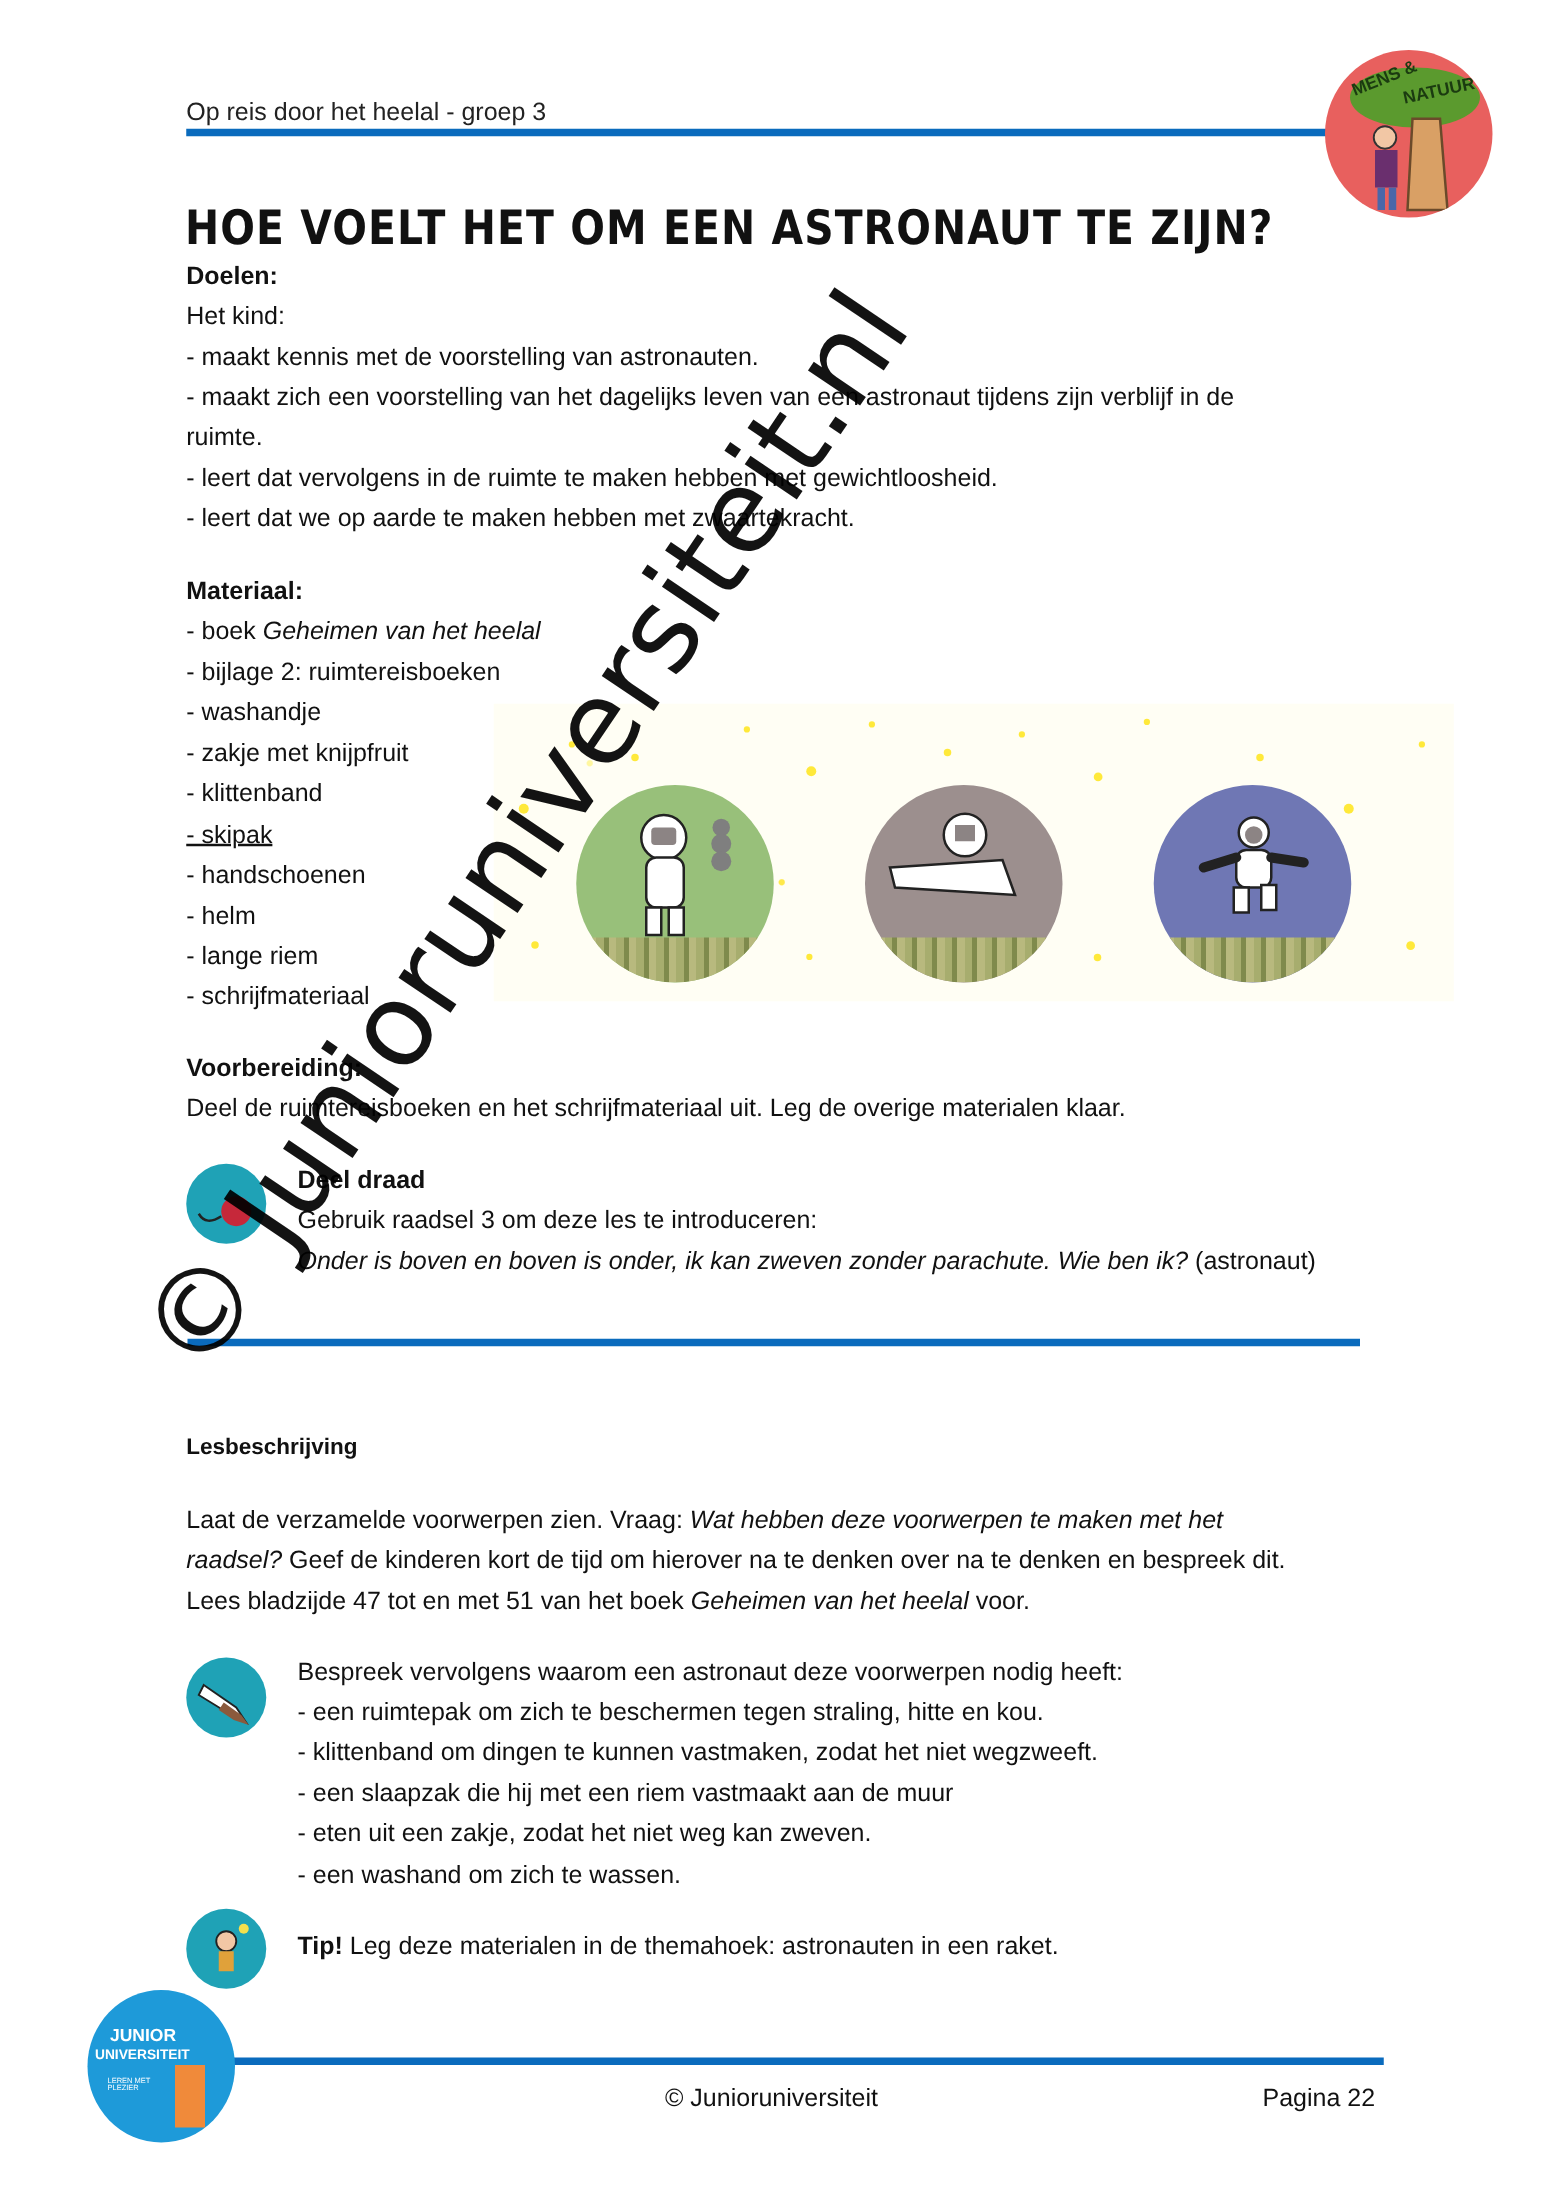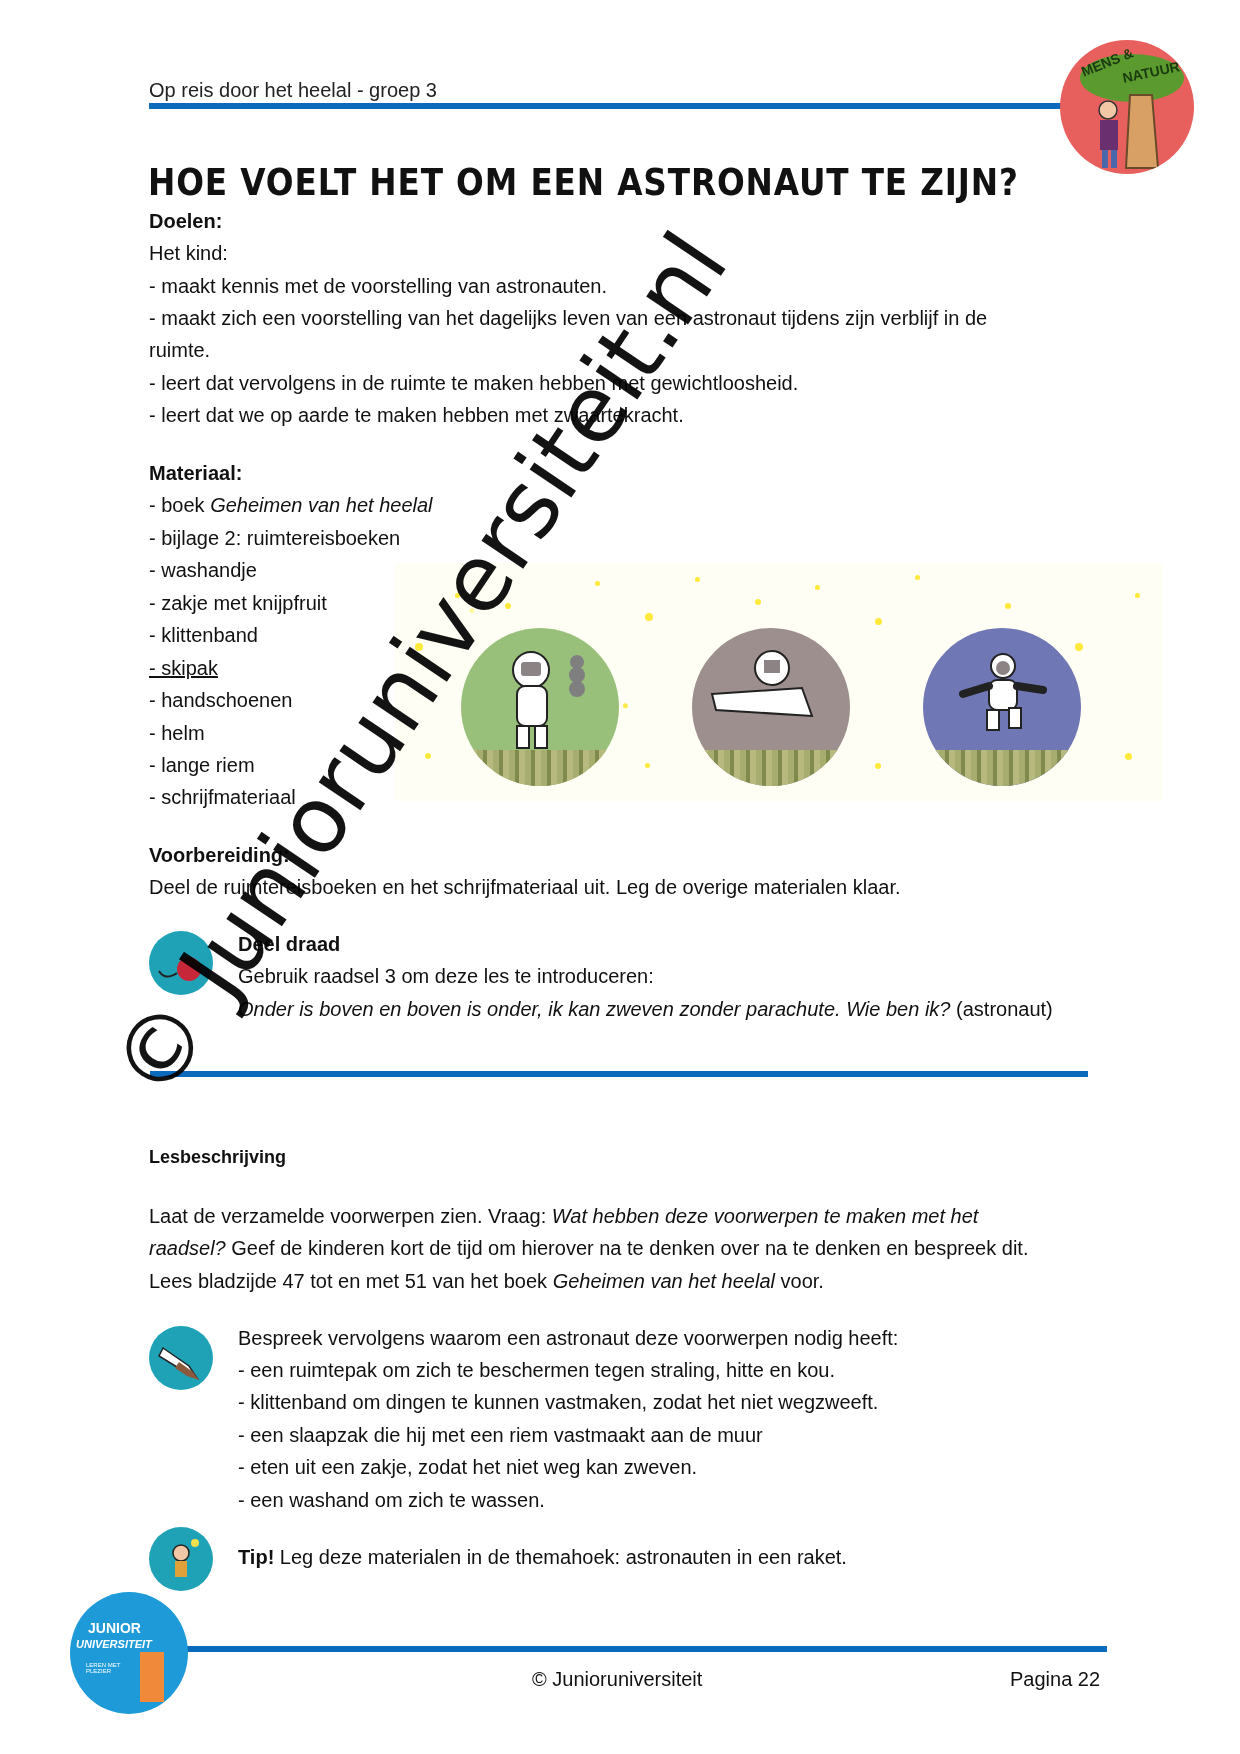--- a/index.html
+++ b/index.html
@@ -152,20 +152,20 @@
     <circle cx="32" cy="26" r="8" fill="#f2c7a5" stroke="#222" stroke-width="1.5"></circle>
       <rect x="26" y="34" width="12" height="16" fill="#e0a13a"></rect>
       <circle cx="46" cy="16" r="4" fill="#f4e04d"></circle>
   </svg>
 </div>
 <div class="abs txt" style="left:238px;top:1541px;"><span class="b">Tip!</span><span> Leg deze materialen in de themahoek: astronauten in een raket.</span></div>
 
 <div class="abs foot-line"></div>
 <div class="abs ju-logo">
   <div class="abs" style="left:18px;top:28px;font-size:14px;font-weight:bold;color:#fff;">JUNIOR</div>
-  <div class="abs" style="left:6px;top:46px;font-size:11px;font-weight:bold;color:#fff;font-style:italic;">UNIVERSITEIT</div>
+  <div class="abs" style="left:6px;top:46px;font-size:11px;font-weight:bold;color:#fff;">UNIVERSITEIT</div>
   <div class="abs" style="left:16px;top:70px;font-size:6px;color:#fff;width:40px;white-space:normal;">LEREN MET PLEZIER</div>
   <div class="abs" style="left:70px;top:60px;width:24px;height:50px;background:#f08a3a;"></div>
 </div>
 <div class="abs txt" style="left:532px;top:1663px;">© Junioruniversiteit</div>
 <div class="abs txt" style="left:1010px;top:1663px;">Pagina 22</div>
 
 <div class="abs wm">© Junioruniversiteit.nl</div>
 
 </body></html>

